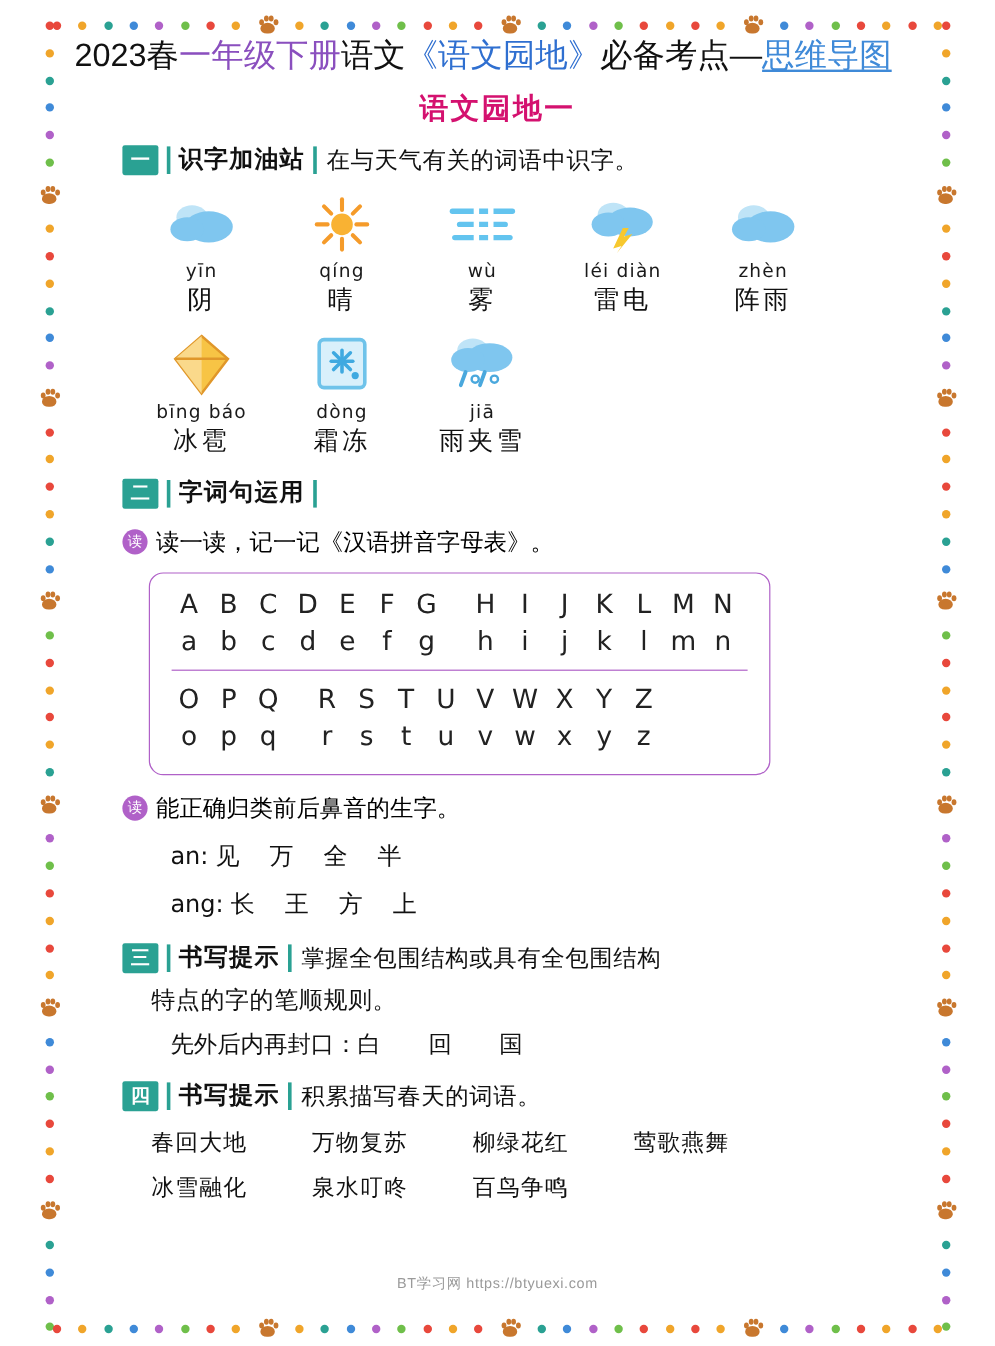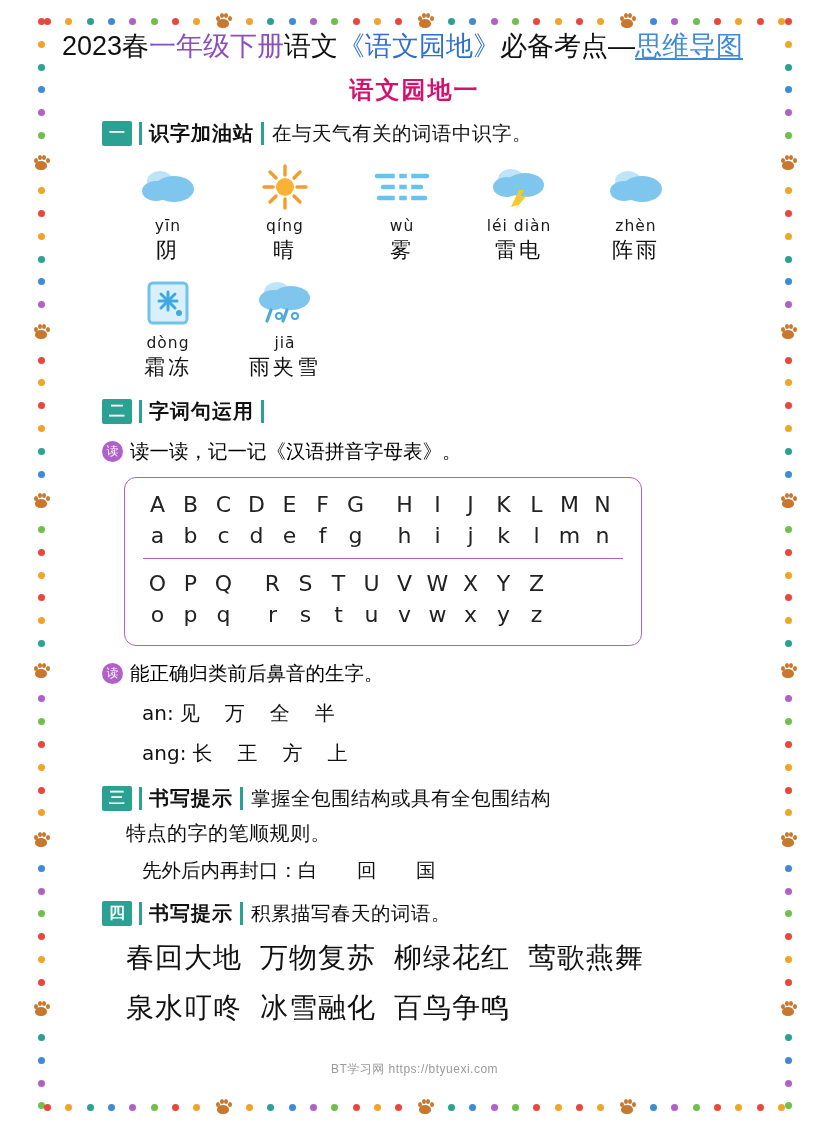--- a/index.html
+++ b/index.html
@@ -217,21 +217,21 @@
     font-size: 19.5px;
     margin-top: 10px;
     color: #111;
   }
   .para2 .sp { letter-spacing: 10px; }
 
   .phrases {
     display: flex;
     padding-left: 64px;
     margin-top: 12px;
-    font-size: 28px;
+    font-size: 19px;
     color: #111;
     font-family: "Liberation Serif", serif;
   }
   .phrases span { width: 134px; letter-spacing: 1px; }
 
   .watermark {
     position: absolute;
     left: 0; right: 0;
     bottom: 28px;
     text-align: center;
@@ -600,20 +600,31 @@
             <ellipse cx="22" cy="16" rx="13" ry="10" fill="#bfe4f7"></ellipse>
             <ellipse cx="36" cy="24" rx="20" ry="13" fill="#7fc6ef"></ellipse>
             <ellipse cx="18" cy="26" rx="14" ry="10" fill="#7fc6ef"></ellipse>
           </svg>
         </div>
       <div class="pinyin">zhèn</div>
       <div class="hanzi">阵雨</div>
     </div>
     </div>
   <div class="wgrid" id="wrow2">
+    <div class="wcell">
+      <div class="wicon">
+          <svg width="56" height="54" viewBox="0 0 56 54">
+            <polygon points="28,3 50,22 28,51 6,22" fill="#f7c445" stroke="#e0972a" stroke-width="2"></polygon>
+            <polygon points="28,3 28,51 6,22" fill="#fad98b"></polygon>
+            <line x1="6" y1="22" x2="50" y2="22" stroke="#e0972a" stroke-width="2"></line>
+          </svg>
+        </div>
+      <div class="pinyin">bīng báo</div>
+      <div class="hanzi">冰雹</div>
+    </div>
     <div class="wcell">
       <div class="wicon">
           <svg width="56" height="54" viewBox="0 0 56 54">
             <rect x="9" y="6" width="38" height="40" rx="4" fill="#d9f0fb" stroke="#6fc3ea" stroke-width="3"></rect>
             <g stroke="#3fa9e0" stroke-width="3" stroke-linecap="round">
               <line x1="28" y1="15" x2="28" y2="33"></line>
               <line x1="19" y1="24" x2="37" y2="24"></line>
               <line x1="21" y1="17" x2="35" y2="31"></line>
               <line x1="35" y1="17" x2="21" y2="31"></line>
             </g>
@@ -749,19 +760,19 @@
     <div class="sec-label">书写提示</div>
     <div class="sec-desc">积累描写春天的词语。</div>
   </div>
   <div class="phrases" id="ph1">
       <span>春回大地</span>
       <span>万物复苏</span>
       <span>柳绿花红</span>
       <span>莺歌燕舞</span>
     </div>
   <div class="phrases" id="ph2">
+      <span>冰雪融化</span>
       <span>泉水叮咚</span>
-      <span>冰雪融化</span>
       <span>百鸟争鸣</span>
     </div>
 
   <div class="watermark">BT学习网 https://btyuexi.com</div>
 </div>
 
 </body></html>

